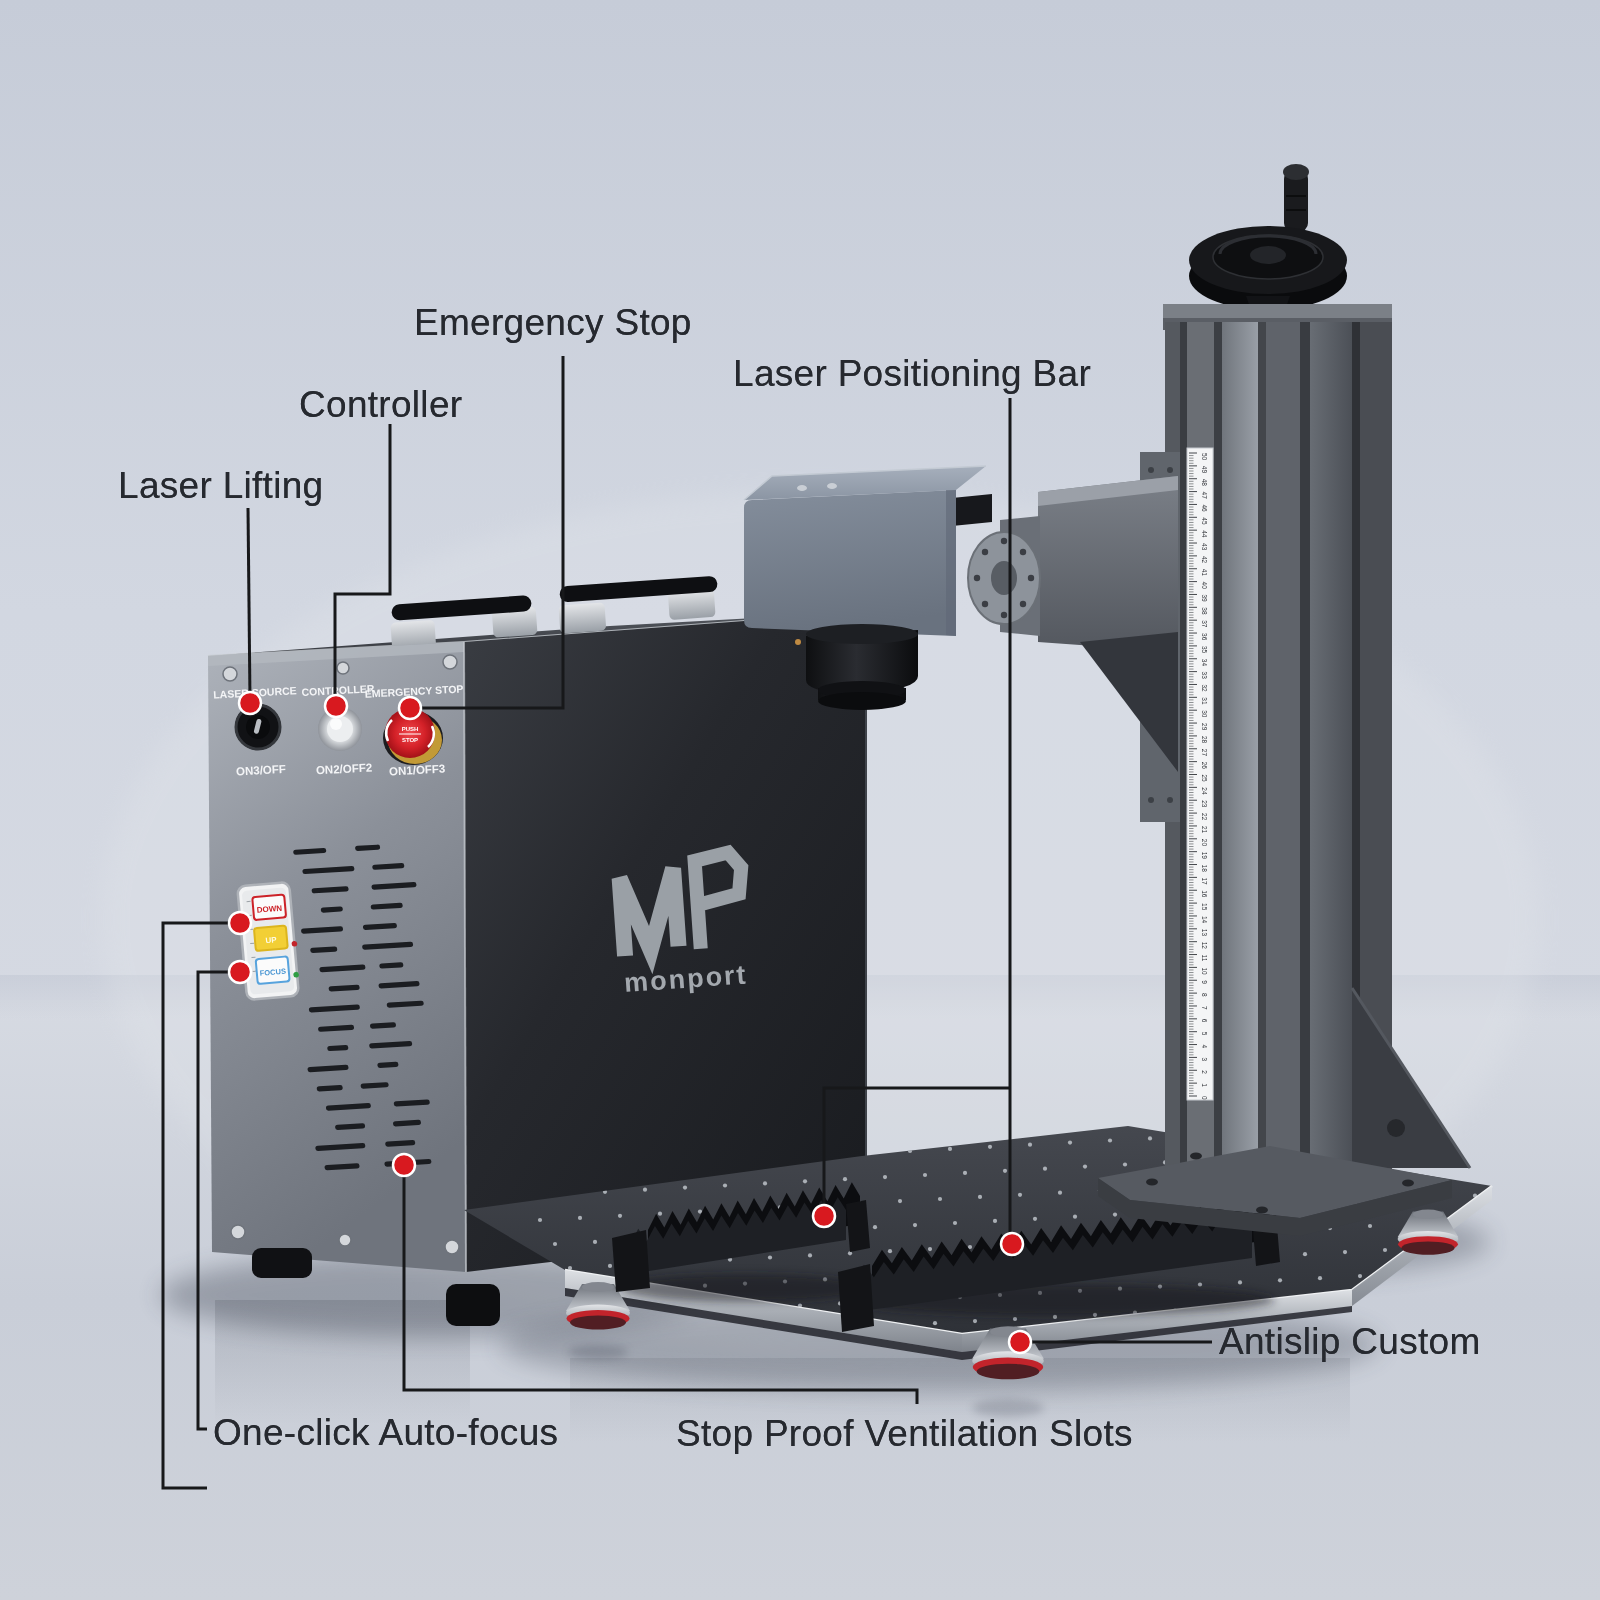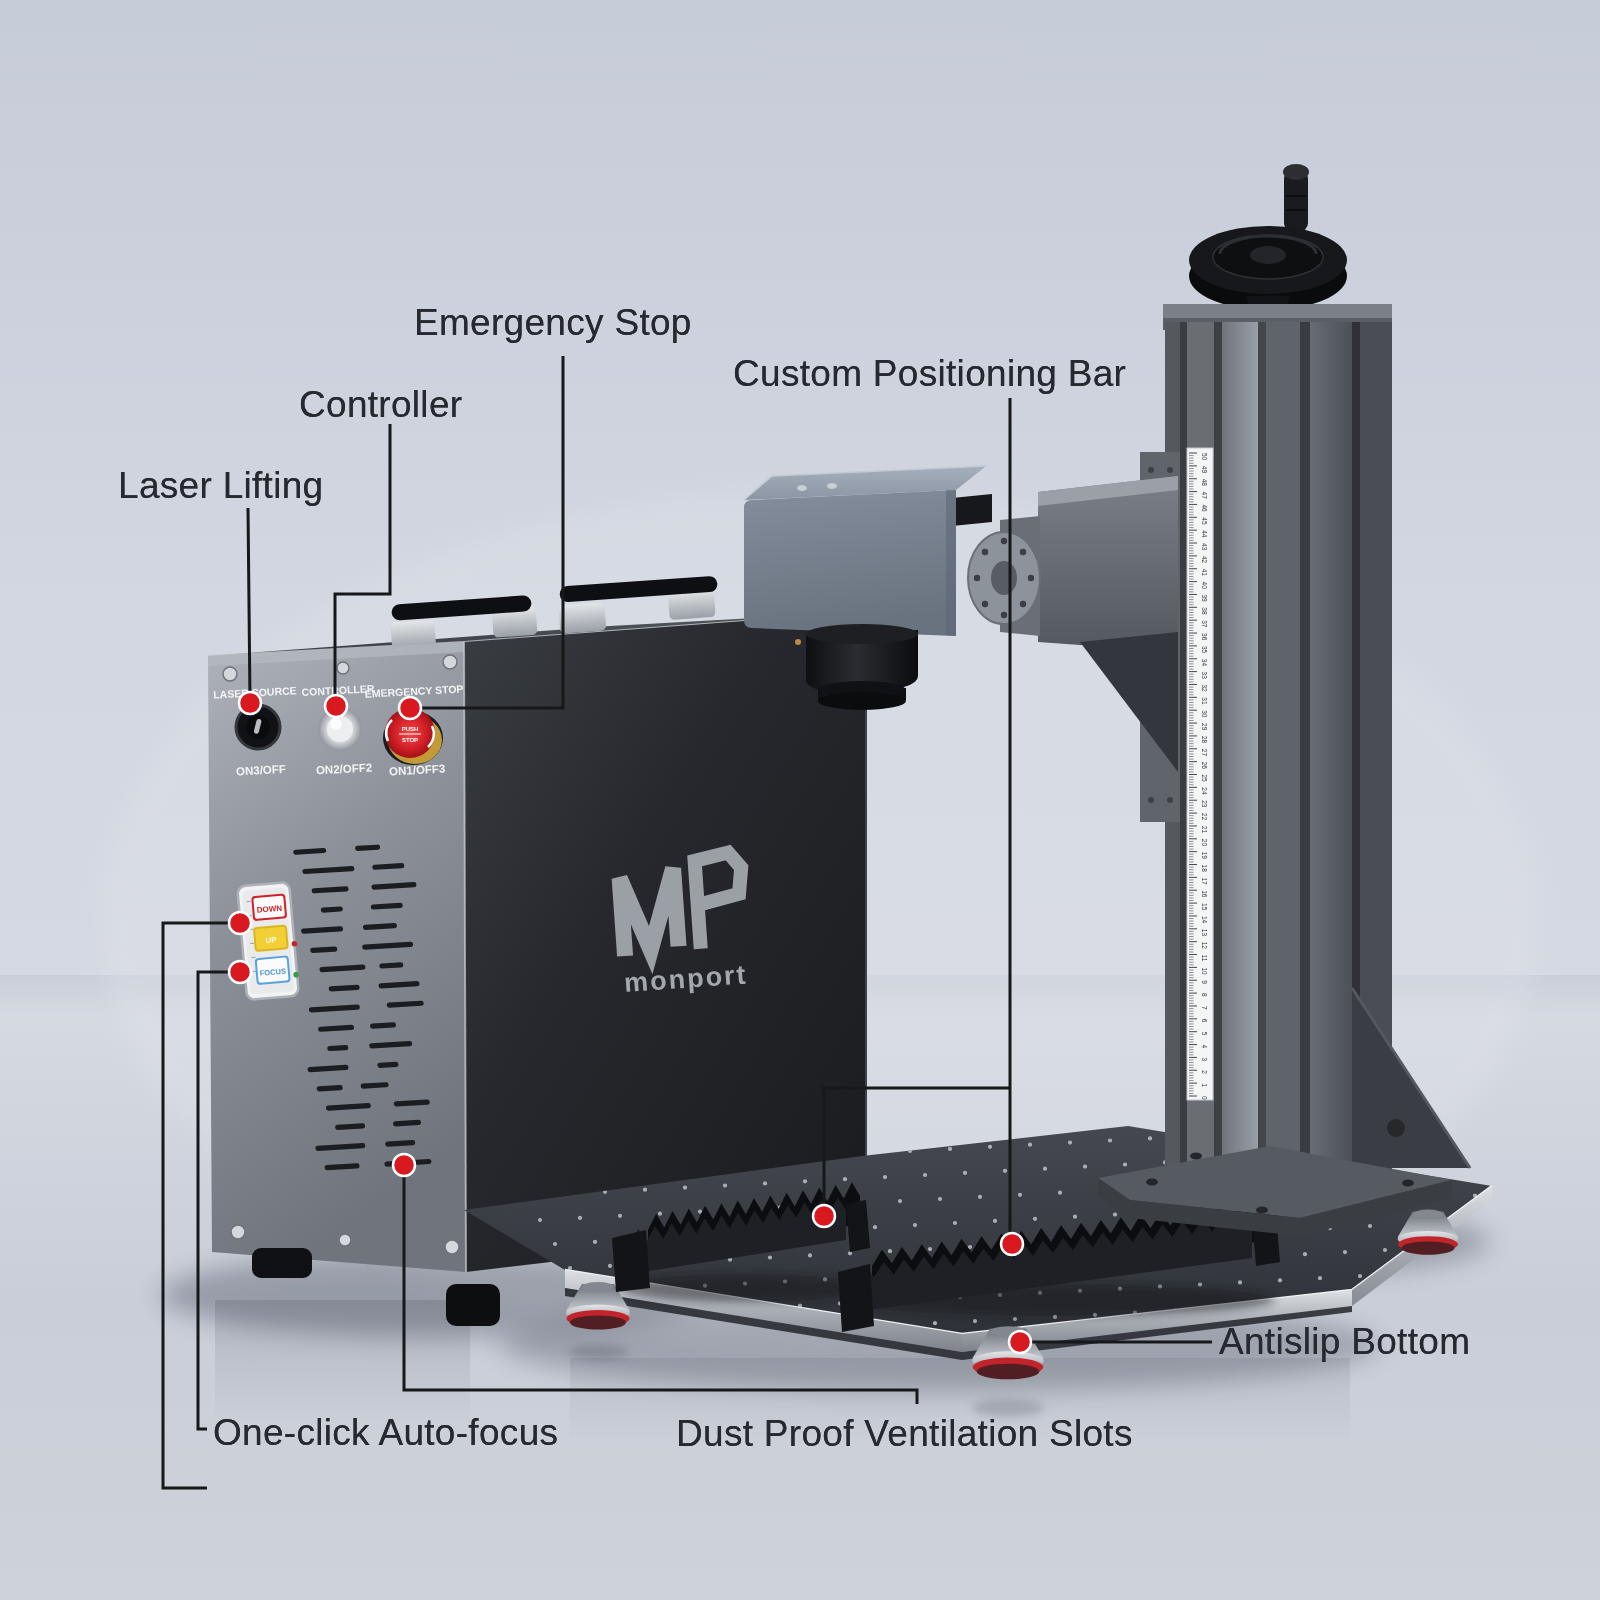--- a/index.html
+++ b/index.html
@@ -931,17 +931,17 @@
     <circle cx="1020" cy="1342" r="11"></circle>
     <circle cx="404" cy="1165" r="11"></circle>
     <circle cx="240" cy="923" r="11"></circle>
     <circle cx="240" cy="972" r="11"></circle>
   </g>
 </svg>
 
 <div class="label" style="left:118px;top:464px">Laser Lifting</div>
 <div class="label" style="left:299px;top:383px">Controller</div>
 <div class="label" style="left:414px;top:301px">Emergency Stop</div>
-<div class="label" style="left:733px;top:352px">Custom Positioning Bar</div>
-<div class="label" style="left:1219px;top:1320px">Antislip Bottom</div>
+<div class="label" style="left:733px;top:352px">Laser Positioning Bar</div>
+<div class="label" style="left:1219px;top:1320px">Antislip Custom</div>
 <div class="label" style="left:213px;top:1411px">One-click Auto-focus</div>
-<div class="label" style="left:676px;top:1412px">Dust Proof Ventilation Slots</div>
+<div class="label" style="left:676px;top:1412px">Stop Proof Ventilation Slots</div>
 </div>
 
 </body></html>

